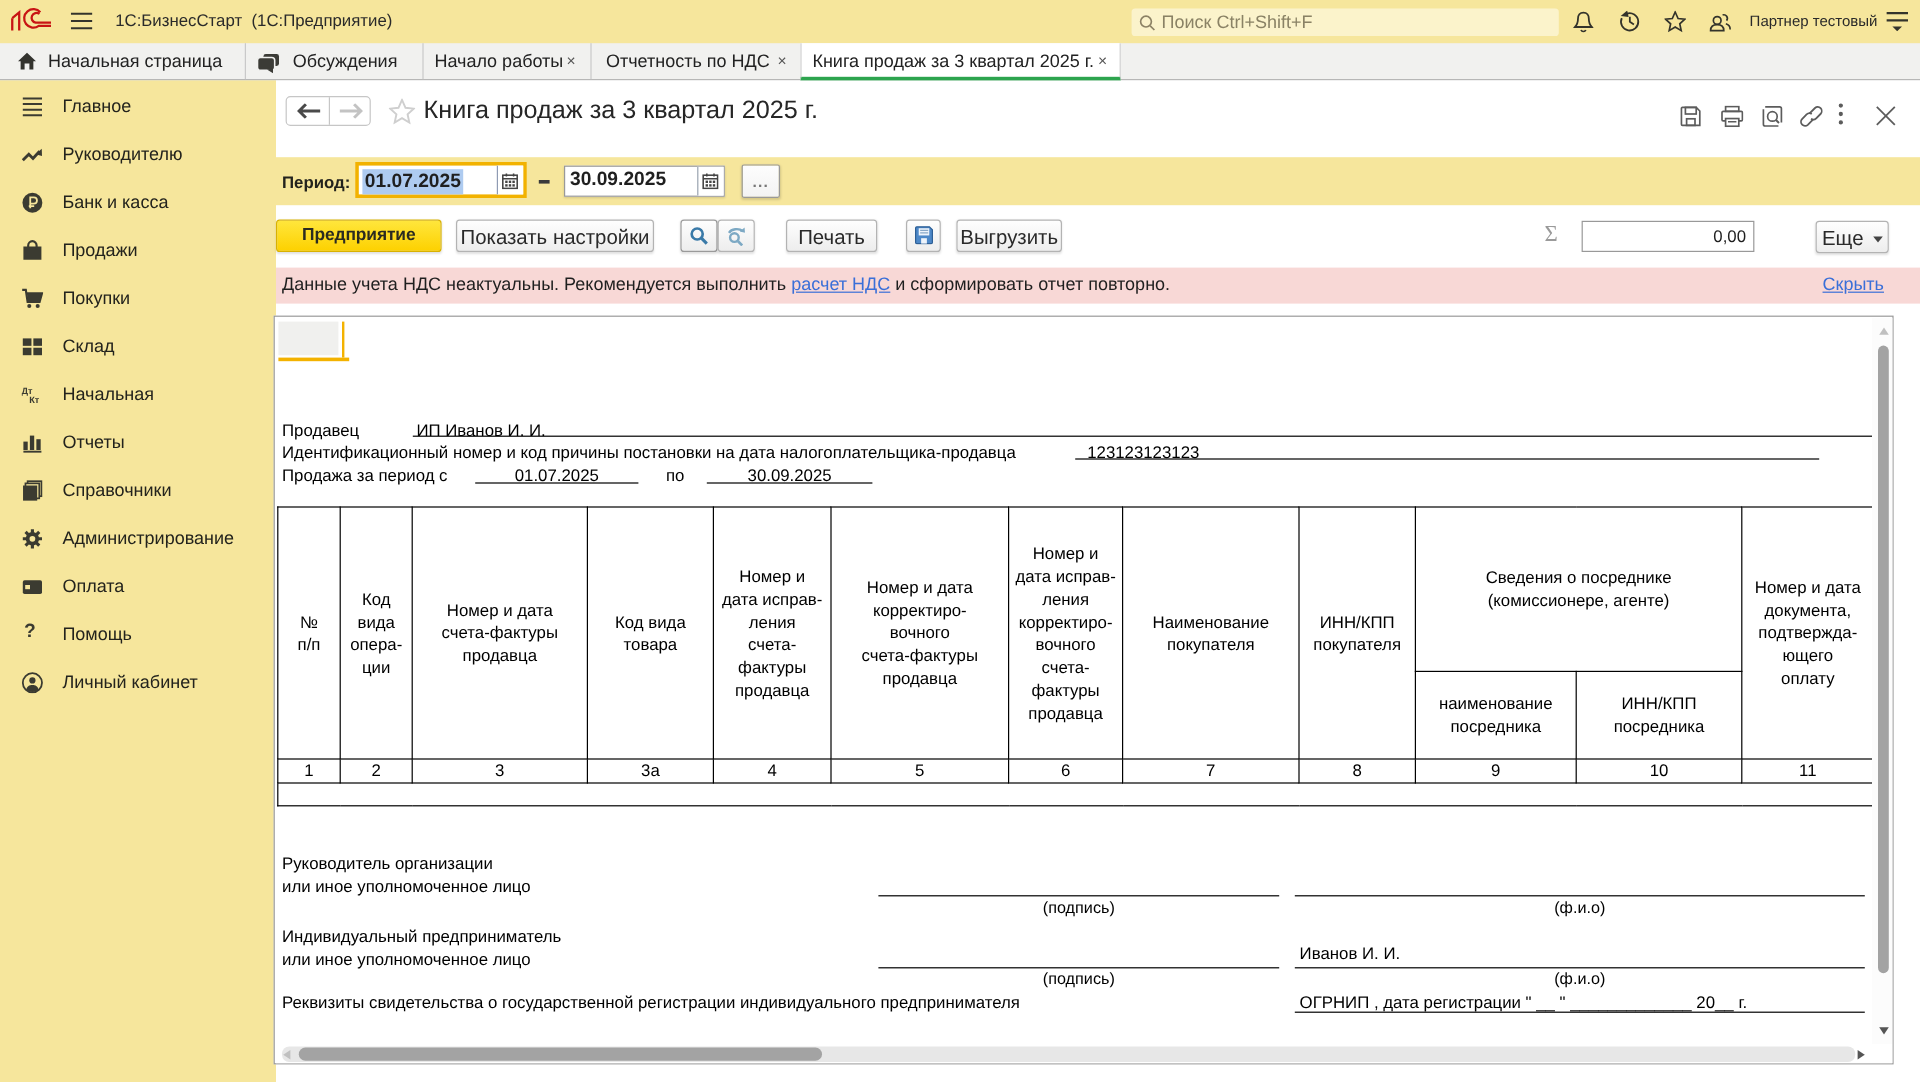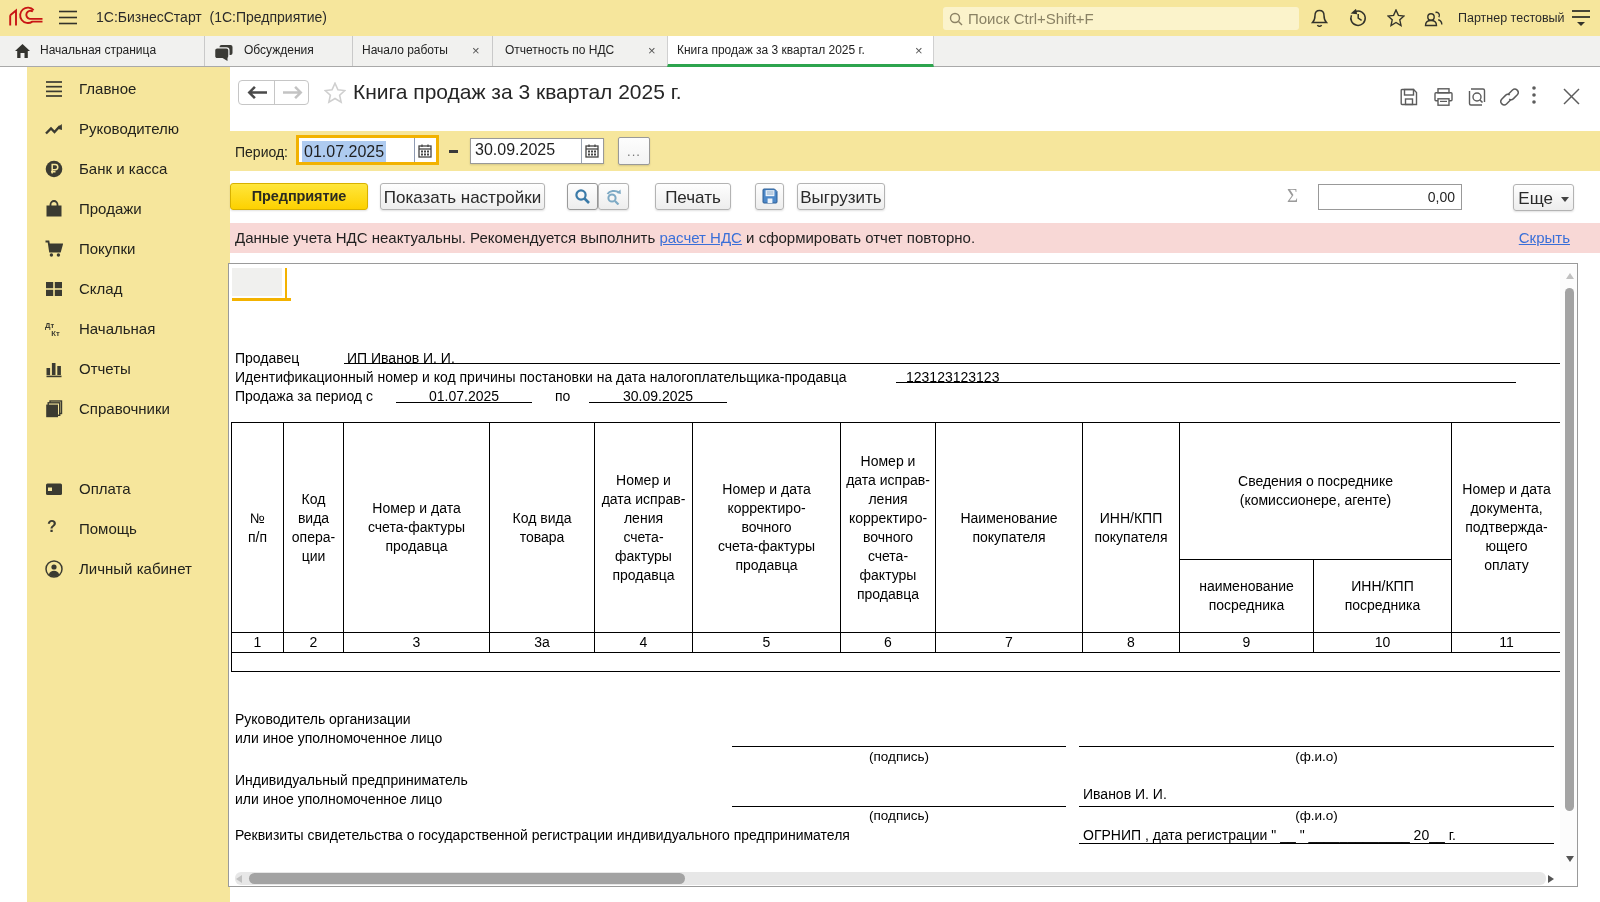--- a/index.html
+++ b/index.html
@@ -9,40 +9,40 @@
 
 
 #topbar { left:0; top:0; width:1600px; height:52px; background:#f6e69c; }
 #topbar .title { left:96px; top:9px; font-size:14px; color:#2a2a2a; }
 #searchbox { left:943px; top:7px; width:356px; height:23px; background:#fbf3cb; border-radius:3px; }
 #searchbox .ph { left:25px; top:3px; font-size:15px; color:#8a8265; }
 .topico { top:9px; }
 
 
 #tabbar { left:0; top:36px; width:1600px; height:31px; background:#f1f1ef; border-bottom:1px solid #a9a9a9; }
-.tab { position:absolute; top:0; height:30px; font-size:12px; color:#222; }
+.tab { position:absolute; top:0; height:30px; font-size:15px; color:#222; }
 .tabsep { position:absolute; top:0; width:1px; height:30px; background:#c9c9c9; }
 .tabx { color:#555; font-size:13px; }
 
 
-#sidebar { left:0; top:67px; width:230px; height:835px; background:#f6e69c;margin-left:27px; }
+#sidebar { left:0; top:67px; width:230px; height:835px; background:#f6e69c; }
 .sbitem { position:absolute; left:0; width:230px; height:40px; }
 .sbtext { position:absolute; left:52px; top:11px; font-size:15px; color:#23231d; }
 .sbicon { position:absolute; left:18px; top:11px; width:18px; height:18px; }
 
 
 #content { left:230px; top:67px; width:1370px; height:835px; background:#fff; }
 
 
 #navbtns { left:8px; top:13px; width:71px; height:25px; background:#fff; border:1px solid #c6c6c6; border-radius:4px; }
 #navbtns .mid { position:absolute; left:35px; top:0; width:1px; height:23px; background:#c6c6c6; }
 #pgtitle { left:123px; top:13px; font-size:21px; color:#262626; }
 
 
-#periodbar { left:0px; top:64px; width:1370px; height:40px; background:#f6e69c; }
+#periodbar { left:0px; top:64px; width:1370px; height:40px; background:#f6e69c;font-weight:bold; }
 #periodbar .lbl { position:absolute; left:5px; top:13px; font-size:14px; color:#23231d; }
 .datebox { position:absolute; top:7px; height:26px; background:#fff; border:1px solid #999; display:flex; box-shadow:0 1px 2px rgba(0,0,0,0.14); }
 .calbtn { position:absolute; right:0; top:0; width:22px; height:100%; background:#fff; border-left:1px solid #9aa3b0; }
 #focusbox { position:absolute; left:66px; top:4px; width:143px; height:30px; border:3px solid #f2b200; background:#fff; }
 
 
 .btn { position:absolute; top:116px; height:27px; background:linear-gradient(#fefefe,#ededed); border:1px solid #b3b3b3; border-radius:3px; font-size:17px; color:#2a2a2a; text-align:center; box-shadow:0 1px 2px rgba(0,0,0,0.12); }
 #btn-form { left:0px; width:138px; background:linear-gradient(#ffe63c,#fdd100); border:1px solid #d8b100; font-weight:bold; color:#2b2b20; font-size:14.5px; letter-spacing:-0.1px; }
 .btnlabel { display:block; margin-top:4px; }
 
@@ -216,20 +216,35 @@
       </svg>
     <div class="sbtext">Отчеты</div>
   </div>
   <div class="sbitem" style="top:322px">
     <svg class="sbicon" viewBox="0 0 18 18">
         <rect x="5" y="1" width="11.5" height="12.5" fill="none" stroke="#3b3b31" stroke-width="1.4"></rect>
         <rect x="3.2" y="2.8" width="11.5" height="12.5" fill="#f6e69c" stroke="#3b3b31" stroke-width="1.4"></rect>
         <rect x="1.2" y="4.6" width="11.8" height="12.6" fill="#3b3b31"></rect>
       </svg>
     <div class="sbtext">Справочники</div>
+  </div>
+  <div class="sbitem" style="top:362px">
+    <svg class="sbicon" viewBox="0 0 18 18">
+        <g fill="#3b3b31">
+          <circle cx="9" cy="9" r="5.6"></circle>
+          <g stroke="#3b3b31" stroke-width="2.6">
+            <line x1="9" y1="1" x2="9" y2="17"></line>
+            <line x1="1" y1="9" x2="17" y2="9"></line>
+            <line x1="3.3" y1="3.3" x2="14.7" y2="14.7"></line>
+            <line x1="14.7" y1="3.3" x2="3.3" y2="14.7"></line>
+          </g>
+        </g>
+        <circle cx="9" cy="9" r="2.4" fill="#f6e69c"></circle>
+      </svg>
+    <div class="sbtext">Администрирование</div>
   </div>
   <div class="sbitem" style="top:402px">
     <svg class="sbicon" viewBox="0 0 18 18">
         <rect x="1" y="3.5" width="16" height="11.5" rx="1.5" fill="#3b3b31"></rect>
         <rect x="3" y="7.5" width="4" height="3.5" fill="#f6e69c"></rect>
       </svg>
     <div class="sbtext">Оплата</div>
   </div>
   <div class="sbitem" style="top:442px">
     <div style="position:absolute;left:20px;top:9px;font-size:16px;font-weight:bold;color:#3b3b31">?</div>

